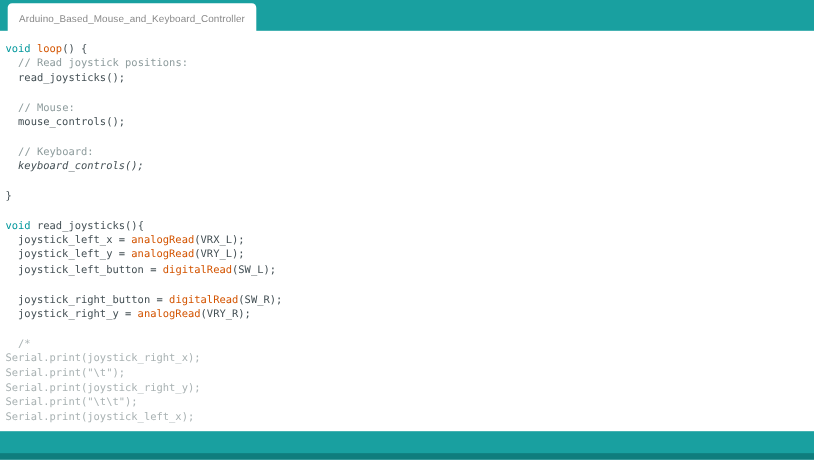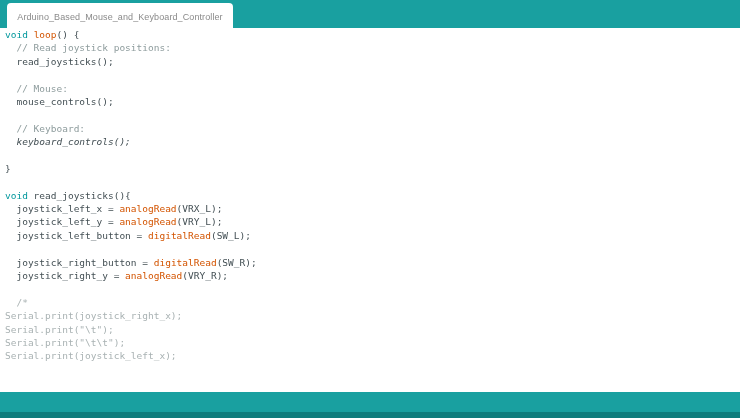--- a/index.html
+++ b/index.html
@@ -37,21 +37,21 @@
   }
   .code-area {
     position: absolute;
     top: 28px;
     left: 0; right: 0;
     bottom: 26px;
     overflow: hidden;
     background: #ffffff;
   }
   .code {
-    padding: 0 0 0 5px;
+    padding: 10px 0 0 5px;
     font-family: "DejaVu Sans Mono", monospace;
     font-size: 9.5px;
     line-height: 13.4px;
   }
   .line {
     white-space: pre;
     height: 13.4px;
   }
   .footer {
     position: absolute;
@@ -95,20 +95,21 @@
         <div class="line"><span style="color: rgb(67, 79, 84);">  joystick_left_x = </span><span style="color: rgb(211, 84, 0);">analogRead</span><span style="color: rgb(67, 79, 84);">(VRX_L);</span></div>
         <div class="line"><span style="color: rgb(67, 79, 84);">  joystick_left_y = </span><span style="color: rgb(211, 84, 0);">analogRead</span><span style="color: rgb(67, 79, 84);">(VRY_L);</span></div>
         <div class="line"><span style="color: rgb(67, 79, 84);">  joystick_left_button = </span><span style="color: rgb(211, 84, 0);">digitalRead</span><span style="color: rgb(67, 79, 84);">(SW_L);</span></div>
         <div class="line">&nbsp;</div>
         <div class="line"><span style="color: rgb(67, 79, 84);">  joystick_right_button = </span><span style="color: rgb(211, 84, 0);">digitalRead</span><span style="color: rgb(67, 79, 84);">(SW_R);</span></div>
         <div class="line"><span style="color: rgb(67, 79, 84);">  joystick_right_y = </span><span style="color: rgb(211, 84, 0);">analogRead</span><span style="color: rgb(67, 79, 84);">(VRY_R);</span></div>
         <div class="line">&nbsp;</div>
         <div class="line"><span style="color: rgb(169, 178, 179);">  /*</span></div>
         <div class="line"><span style="color: rgb(169, 178, 179);">Serial.print(joystick_right_x);</span></div>
         <div class="line"><span style="color: rgb(169, 178, 179);">Serial.print("\t");</span></div>
+        <div class="line"><span style="color: rgb(169, 178, 179);">Serial.print(joystick_right_y);</span></div>
         <div class="line"><span style="color: rgb(169, 178, 179);">Serial.print("\t\t");</span></div>
         <div class="line"><span style="color: rgb(169, 178, 179);">Serial.print(joystick_left_x);</span></div>
       </div>
   </div>
 
   <div class="footer" style="background: rgb(25, 160, 160);">
     <div class="footer-edge" style="background: rgb(15, 125, 125);"></div>
   </div>
 
 </div>

